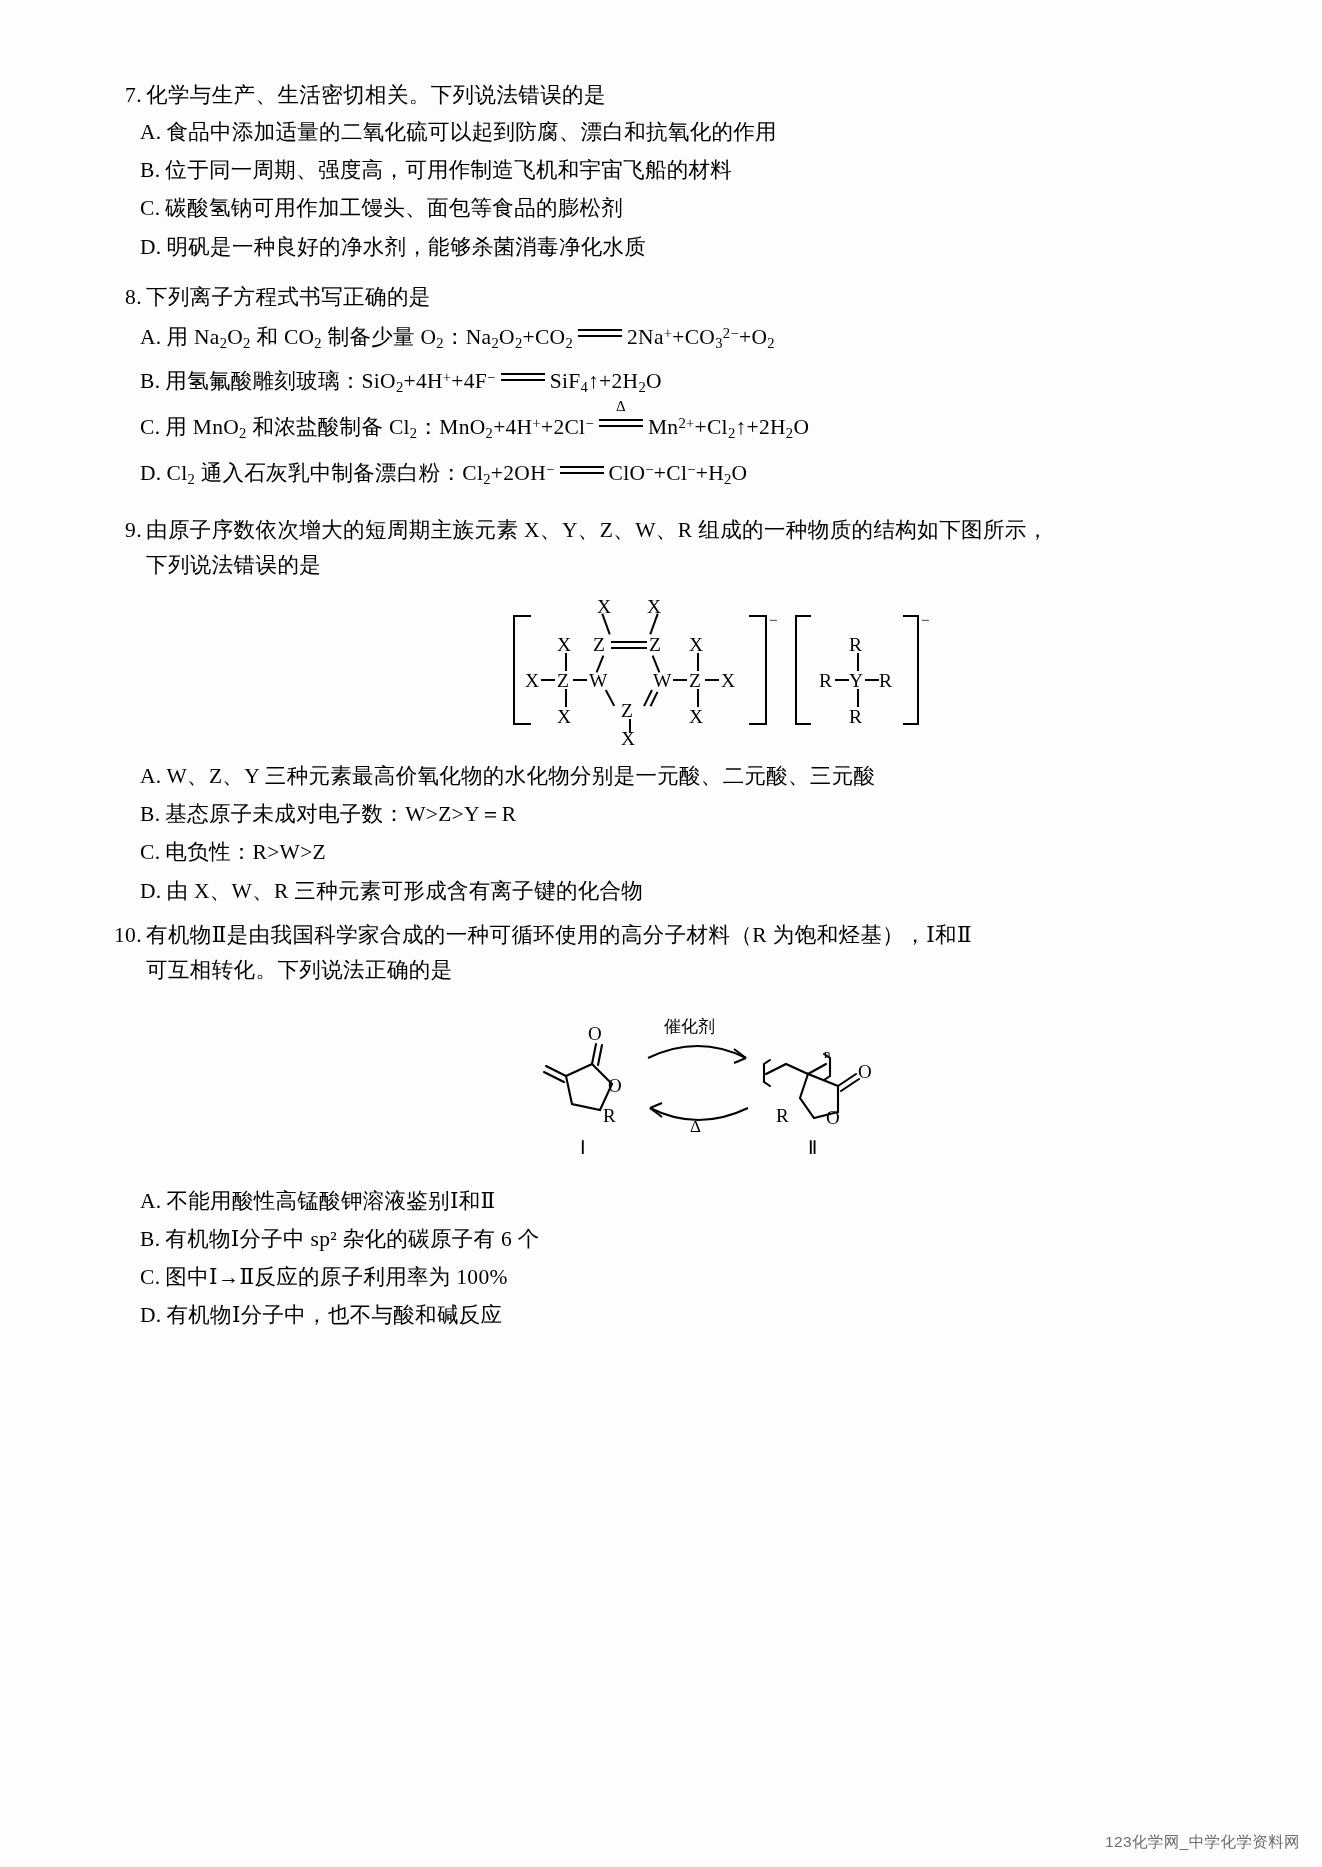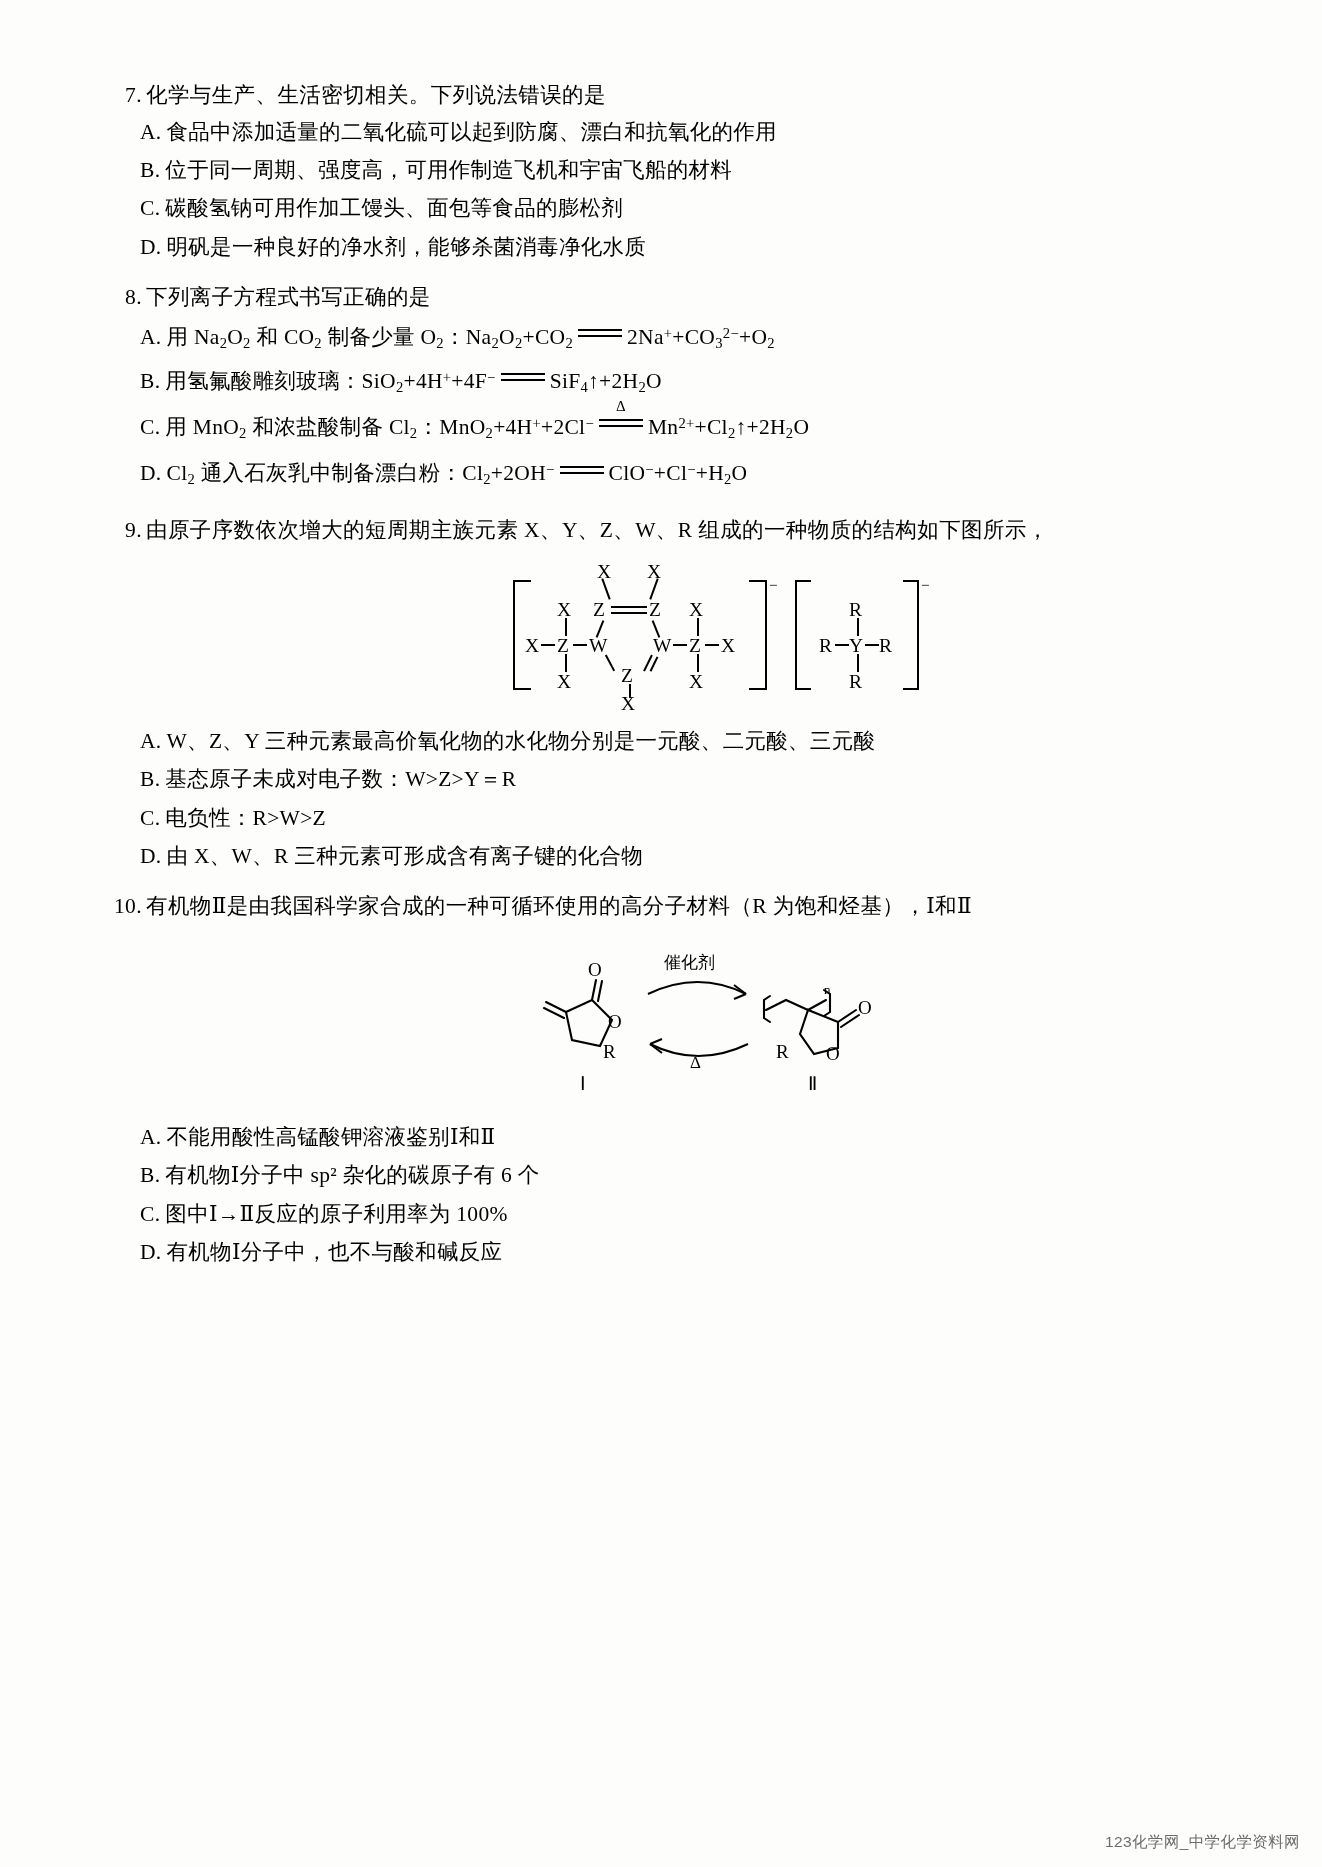--- a/index.html
+++ b/index.html
@@ -254,20 +254,21 @@
           <span><span class="f">Cl<sub>2</sub></span> 通入石灰乳中制备漂白粉：</span><span class="f">Cl<sub>2</sub>+2OH<sup>−</sup><span class="eqarrow"></span>ClO<sup>−</sup>+Cl<sup>−</sup>+H<sub>2</sub>O</span>
         </span>
       </div>
     </div>
 
     <div class="q" style="margin-top:18px">
       <div class="q-line">
         <span class="q-num">9.</span>
         <span class="q-stem">由原子序数依次增大的短周期主族元素 X、Y、Z、W、R 组成的一种物质的结构如下图所示，</span>
       </div>
+      <div class="q-cont">下列说法错误的是</div>
 
       <div class="fig9">
         <div class="fig9-inner">
 
           <div class="brk" style="left:0px; top:18px; width:16px; height:106px;"></div>
           <div class="brk-r" style="left:236px; top:18px; width:16px; height:106px;"></div>
           <div class="chg" style="left:256px; top:16px;">−</div>
 
           <div class="atom" style="left:84px; top:0px;">X</div>
           <div class="atom" style="left:134px; top:0px;">X</div>
@@ -339,25 +340,26 @@
       <div class="opt">
         <span class="opt-lab">C.</span>
         <span class="opt-txt">电负性：R&gt;W&gt;Z</span>
       </div>
       <div class="opt">
         <span class="opt-lab">D.</span>
         <span class="opt-txt">由 X、W、R 三种元素可形成含有离子键的化合物</span>
       </div>
     </div>
 
-    <div class="q" style="margin-top:14px">
+    <div class="q" style="margin-top:8px">
       <div class="q-line">
         <span class="q-num">10.</span>
         <span class="q-stem">有机物Ⅱ是由我国科学家合成的一种可循环使用的高分子材料（R 为饱和烃基），Ⅰ和Ⅱ</span>
       </div>
+      <div class="q-cont">可互相转化。下列说法正确的是</div>
 
       <div class="fig10">
         <div class="fig10-inner">
           <svg width="390" height="170" viewBox="0 0 390 170">
             <g stroke="#000" stroke-width="2.1" fill="none" stroke-linecap="round">
 
               <path d="M 58 72 L 84 60 L 104 80 L 92 106 L 64 100 Z"></path>
 
               <path d="M 84 60 L 88 40"></path>
               <path d="M 90 61 L 94 41"></path>

